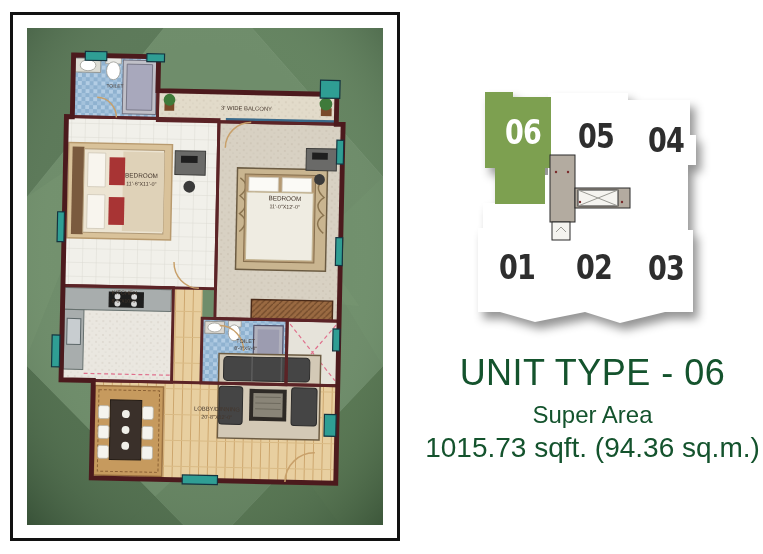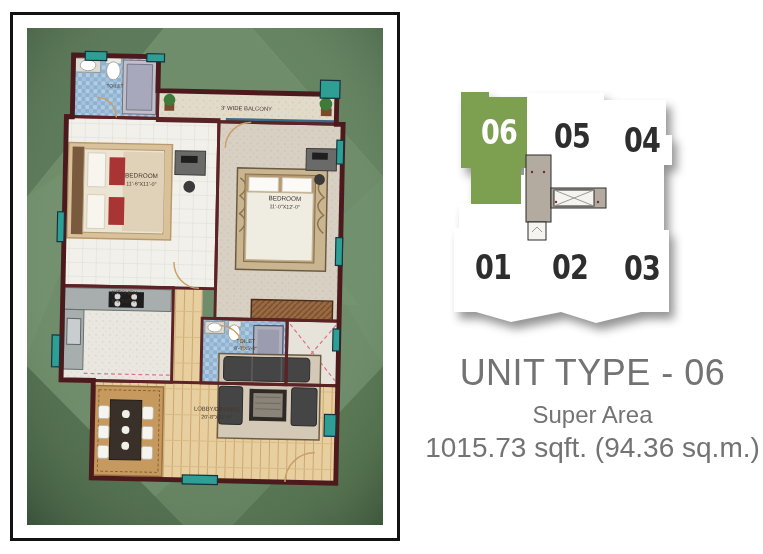--- a/index.html
+++ b/index.html
@@ -5,27 +5,27 @@
   html,body{margin:0;padding:0;background:#ffffff;}
   .page{position:relative;width:763px;height:554px;background:#ffffff;overflow:hidden;
         font-family:"Liberation Sans",sans-serif;}
   
   .plan-frame{position:absolute;left:10px;top:12px;width:390px;height:529px;
               border:3px solid #121212;background:#ffffff;box-sizing:border-box;
               padding:13px 14px;}
   .green-panel{width:100%;height:100%;}
   .green-panel svg{display:block;width:100%;height:100%;}
   
-  .keyplan{position:absolute;left:446px;top:80px;width:235px;height:260px;}
+  .keyplan{position:absolute;left:470px;top:80px;width:235px;height:260px;}
   .keyplan svg{display:block;width:100%;height:100%;overflow:visible;}
   .kp-shape{filter:drop-shadow(5px 7px 5px rgba(0,0,0,0.42));}
   .kp-num{font-family:"DejaVu Sans",sans-serif;font-weight:700;font-size:33px;
           letter-spacing:-1px;}
   
-  .info{position:absolute;left:425px;top:352px;width:335px;text-align:center;color:#737373;}
+  .info{position:absolute;left:425px;top:352px;width:335px;text-align:center;color:#14532d;}
   .info .title{font-size:36px;font-weight:400;letter-spacing:.5px;line-height:42px;
                white-space:nowrap;}
   .info .subtitle{font-size:24px;font-weight:400;margin-top:7px;line-height:28px;}
   .info .area{font-size:28px;font-weight:400;margin-top:4px;line-height:30px;
               white-space:nowrap;}
   .rlabel{font-family:"Liberation Sans",sans-serif;fill:#44362c;}
 </style>
 </head>
 <body>
 

